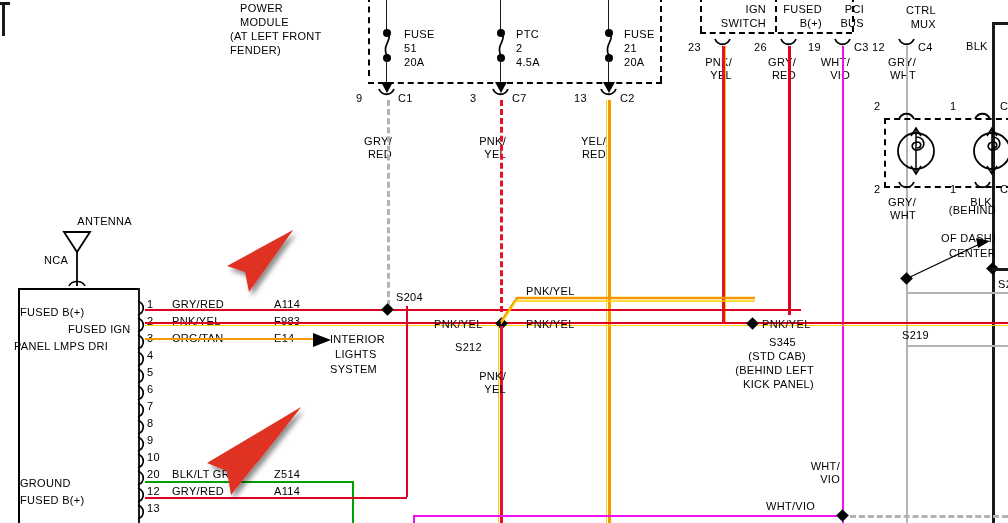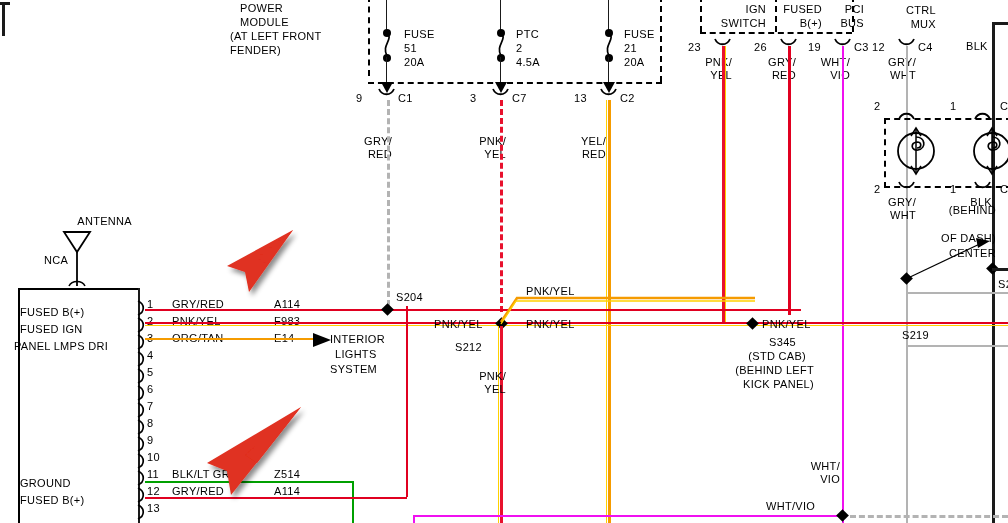--- a/index.html
+++ b/index.html
@@ -240,21 +240,21 @@
       <path d="M1 1 C 8 4, 8 12, 1 15" stroke="#000" stroke-width="1.7" fill="none"></path>
     </svg>
   <div class="lbl r" style="left:20px;top:306px;width:116px;">FUSED B(+)</div>
   <div class="lbl" style="left:147px;top:298px;">1</div>
   <div class="lbl" style="left:172px;top:298px;">GRY/RED</div>
   <div class="lbl" style="left:274px;top:298px;">A114</div>
 
   <svg style="left:137px;top:317px;" width="10" height="16" viewBox="0 0 10 16">
       <path d="M1 1 C 8 4, 8 12, 1 15" stroke="#000" stroke-width="1.7" fill="none"></path>
     </svg>
-  <div class="lbl r" style="left:20px;top:323px;width:116px;">FUSED IGN</div>
+  <div class="lbl r" style="left:20px;top:323px;width:116px;padding-left:48px;">FUSED IGN</div>
   <div class="lbl" style="left:147px;top:315px;">2</div>
   <div class="lbl" style="left:172px;top:315px;">PNK/YEL</div>
   <div class="lbl" style="left:274px;top:315px;">F983</div>
 
   <svg style="left:137px;top:334px;" width="10" height="16" viewBox="0 0 10 16">
       <path d="M1 1 C 8 4, 8 12, 1 15" stroke="#000" stroke-width="1.7" fill="none"></path>
     </svg>
   <div class="lbl r" style="left:14px;top:340px;width:122px;">PANEL LMPS DRI</div>
   <div class="lbl" style="left:147px;top:332px;">3</div>
   <div class="lbl" style="left:172px;top:332px;">ORG/TAN</div>
@@ -286,21 +286,21 @@
   <div class="lbl" style="left:147px;top:434px;">9</div>
   <svg style="left:137px;top:453px;" width="10" height="16" viewBox="0 0 10 16">
       <path d="M1 1 C 8 4, 8 12, 1 15" stroke="#000" stroke-width="1.7" fill="none"></path>
     </svg>
   <div class="lbl" style="left:147px;top:451px;">10</div>
 
   <svg style="left:137px;top:470px;" width="10" height="16" viewBox="0 0 10 16">
       <path d="M1 1 C 8 4, 8 12, 1 15" stroke="#000" stroke-width="1.7" fill="none"></path>
     </svg>
   <div class="lbl r" style="left:20px;top:477px;width:116px;">GROUND</div>
-  <div class="lbl" style="left:147px;top:468px;">11</div>
+  <div class="lbl" style="left:147px;top:468px;">20</div>
   <div class="lbl" style="left:172px;top:468px;">BLK/LT GRN</div>
   <div class="lbl" style="left:274px;top:468px;">Z514</div>
 
   <svg style="left:137px;top:487px;" width="10" height="16" viewBox="0 0 10 16">
       <path d="M1 1 C 8 4, 8 12, 1 15" stroke="#000" stroke-width="1.7" fill="none"></path>
     </svg>
   <div class="lbl r" style="left:20px;top:494px;width:116px;">FUSED B(+)</div>
   <div class="lbl" style="left:147px;top:485px;">12</div>
   <div class="lbl" style="left:172px;top:485px;">GRY/RED</div>
   <div class="lbl" style="left:274px;top:485px;">A114</div>

